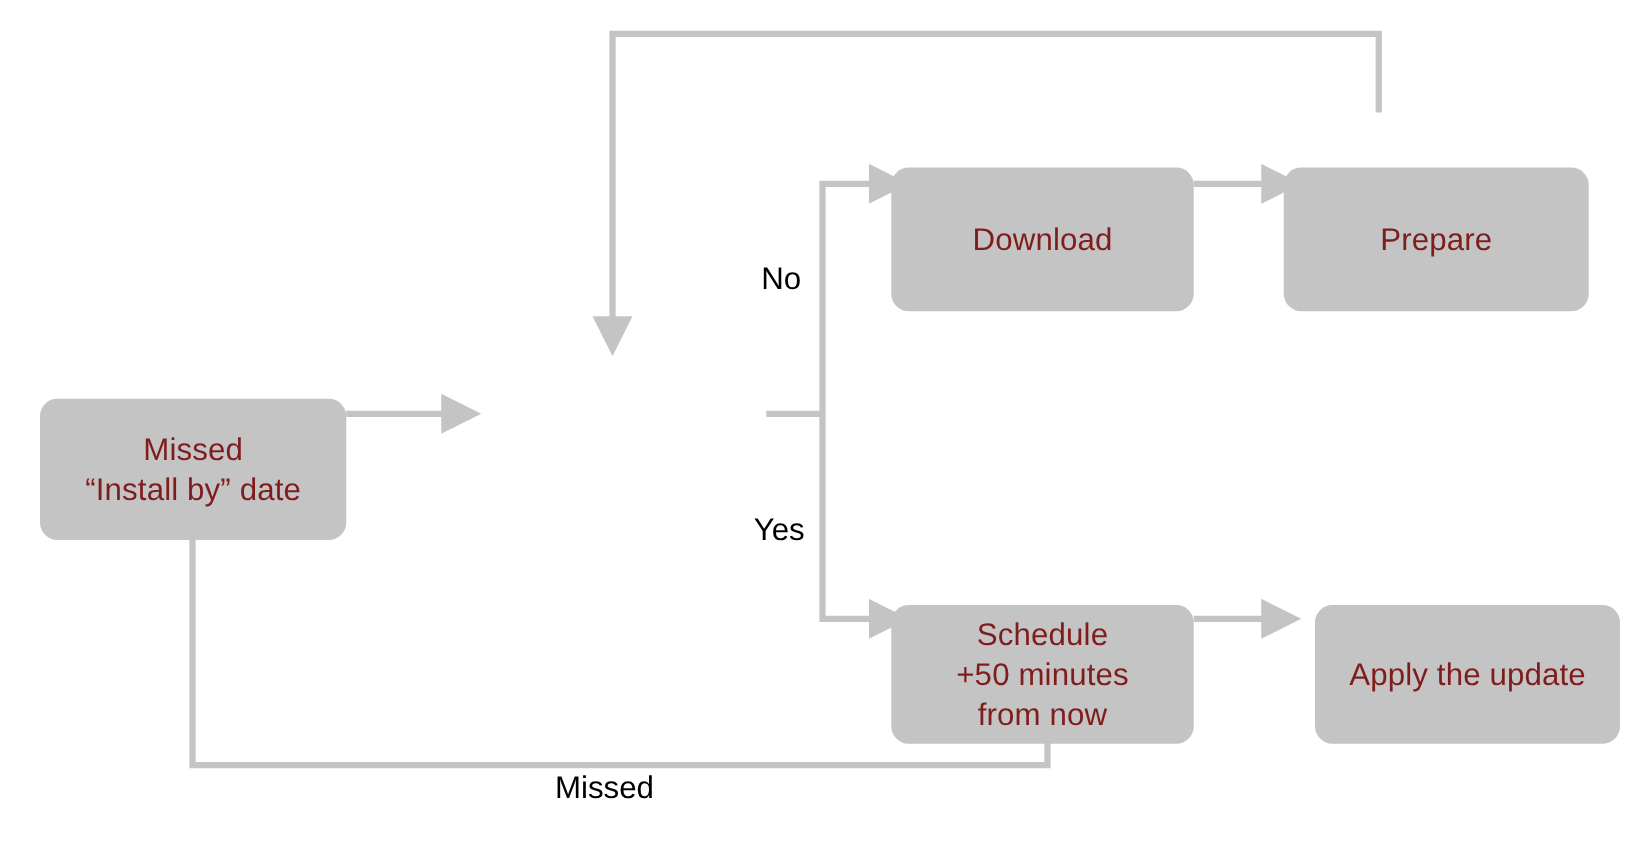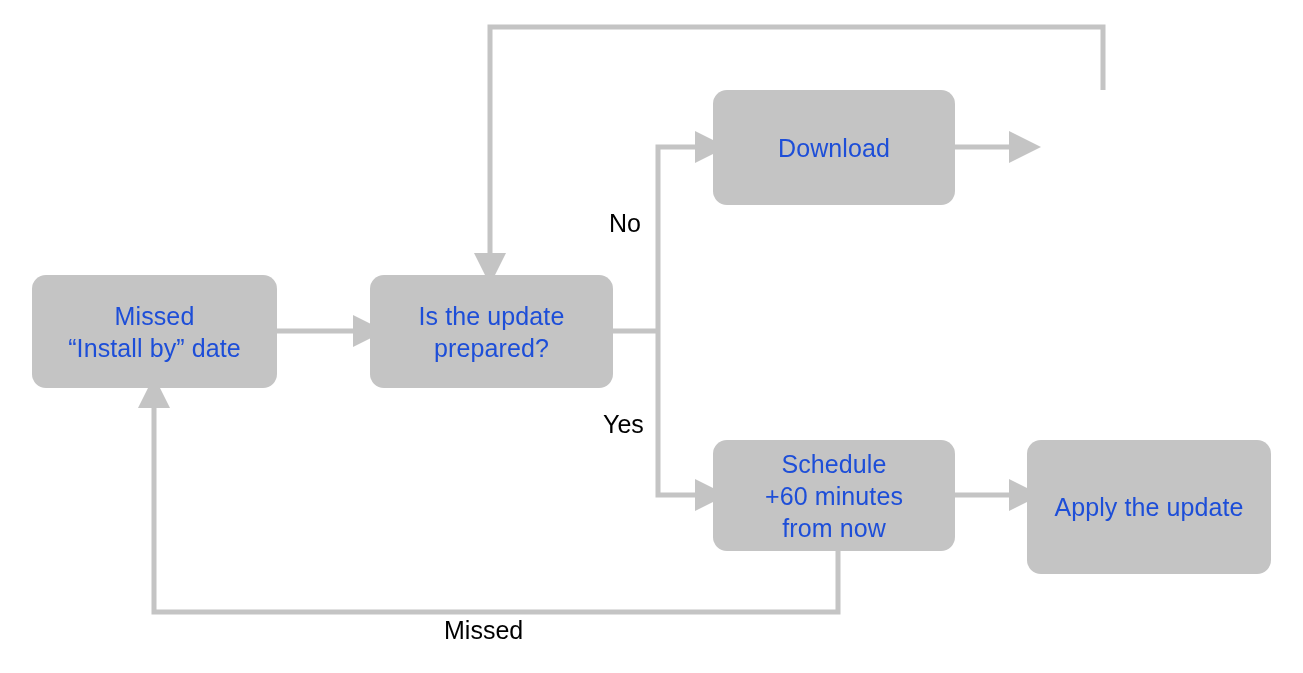--- a/index.html
+++ b/index.html
@@ -27,42 +27,43 @@
   }
   .node {
     position: absolute;
     box-sizing: border-box;
     background: #c4c4c4;
     border-radius: 14px;
     display: flex;
     align-items: center;
     justify-content: center;
     text-align: center;
-    color: #1d4ed8;
+    color: #7f1d1d;
     font-size: 25px;
     line-height: 1.28;
     letter-spacing: 0.1px;
     white-space: pre-line;
     padding: 4px 8px;
+    margin-top: 44px;
   }
   .edge-label {
     position: absolute;
     color: #000000;
     font-size: 25px;
     line-height: 1;
     white-space: nowrap;
   }
 
   
   #node-missed-install-by  { left: 32px;   top: 275px; width: 245px; height: 113px; }
   #node-is-update-prepared { left: 370px;  top: 275px; width: 243px; height: 113px; }
   #node-download           { left: 713px;  top: 90px;  width: 242px; height: 115px; }
   #node-prepare            { left: 1027px; top: 90px;  width: 244px; height: 115px; }
   #node-schedule           { left: 713px;  top: 440px; width: 242px; height: 111px; }
-  #node-apply-update       { left: 1027px; top: 440px; width: 244px; height: 134px; }
+  #node-apply-update       { left: 1052px; top: 440px; width: 244px; height: 111px; }
 
   
   #label-no     { left: 609px; top: 211px; text-align: right; }
   #label-yes    { left: 603px; top: 412px; text-align: right; }
   #label-missed { left: 444px; top: 618px; }
 </style>
 </head>
 <body>
 
 <div id="canvas">
@@ -106,28 +107,27 @@
     </g>
 
     <g>
       <path d="M838,551 L838,612 L154,612 L154,406" stroke="#c4c4c4" stroke-width="5" fill="none" stroke-linejoin="miter" marker-end="url(#arrow-d)"></path>
     </g>
   </svg>
 
   <div class="node" id="node-missed-install-by">Missed
 “Install by” date</div>
 
-  <div class="node" id="node-is-update-prepared">Is the update
-prepared?</div>
 
   <div class="node" id="node-download">Download</div>
 
+  <div class="node" id="node-prepare">Prepare</div>
 
   <div class="node" id="node-schedule">Schedule
-+60 minutes
++50 minutes
 from now</div>
 
   <div class="node" id="node-apply-update">Apply the update</div>
 
   <div class="edge-label" id="label-no">No</div>
 
   <div class="edge-label" id="label-yes">Yes</div>
 
   <div class="edge-label" id="label-missed">Missed</div>
 

